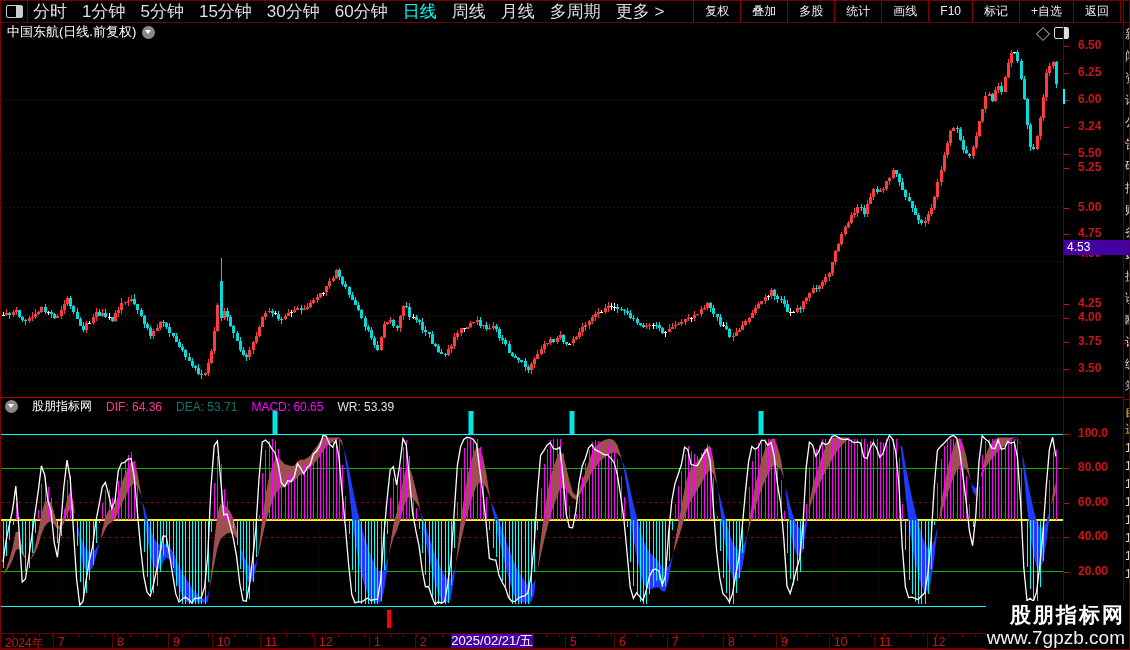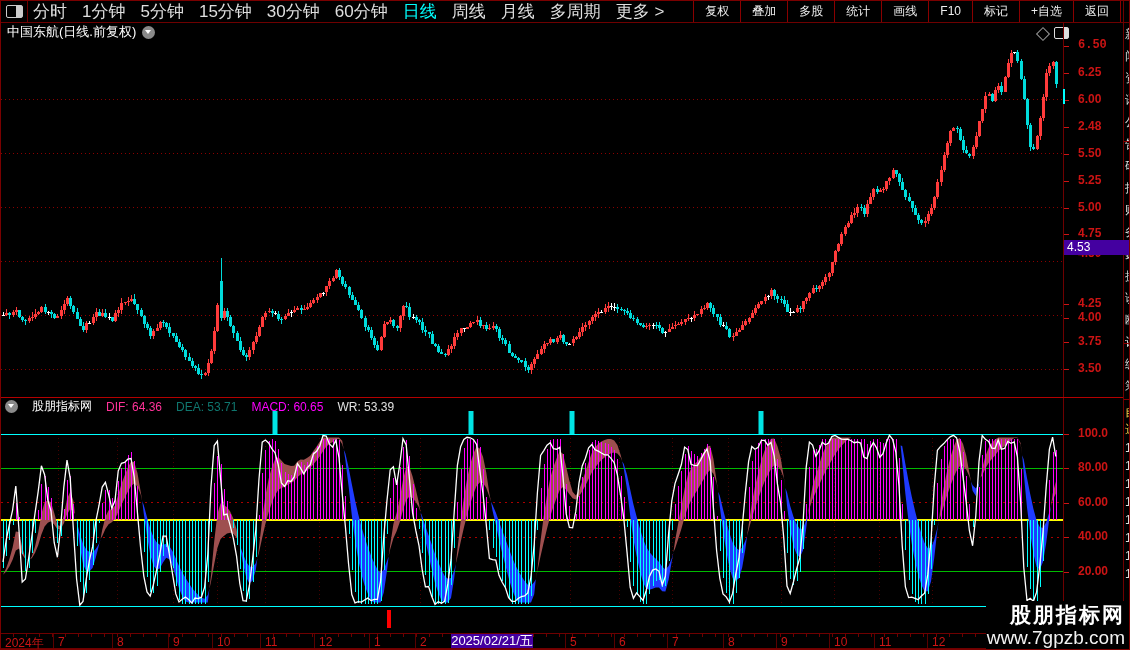--- a/index.html
+++ b/index.html
@@ -773,26 +773,26 @@
       <rect x="1054.8" y="32.2" width="1" height="26.6" fill="#00dcdc" shape-rendering="crispEdges"></rect>
       <rect x="1053.8" y="32.5" width="3" height="22.5" fill="#00dcdc" shape-rendering="crispEdges"></rect>
     </svg>
 
   <div id="diamond"></div>
   <div id="split-icon">
       <i></i>
     </div>
 
   <div id="axis">
-      <div class="axlbl" style="top: 16px; font-family: Liberation Mono, monospace;">6.50</div>
+      <div class="axlbl" style="top: 16px;">6.50</div>
       <div class="axlbl" style="top: 42.9175px;">6.25</div>
       <div class="axlbl" style="top: 69.835px;">6.00</div>
-      <div class="axlbl" style="top: 96.7525px;">2.48</div>
+      <div class="axlbl" style="top: 96.7525px;">3.24</div>
       <div class="axlbl" style="top: 123.67px;">5.50</div>
-      <div class="axlbl" style="top: 151px;">5.25</div>
+      <div class="axlbl" style="top: 138px;">5.25</div>
       <div class="axlbl" style="top: 177.505px;">5.00</div>
       <div class="axlbl" style="top: 204.423px;">4.75</div>
       <div class="axlbl" style="top: 224px;">4.50</div>
       <div class="axlbl" style="top: 258.257px; margin-top: 16px;">4.25</div>
       <div class="axlbl" style="top: 288px;">4.00</div>
       <div class="axlbl" style="top: 312.092px;">3.75</div>
       <div class="axlbl" style="top: 339.01px;">3.50</div>
       <div class="axlbl" style="top: 404px;">100.0</div>
       <div class="axlbl" style="top: 438.4px;">80.00</div>
       <div class="axlbl" style="top: 472.8px;">60.00</div>

